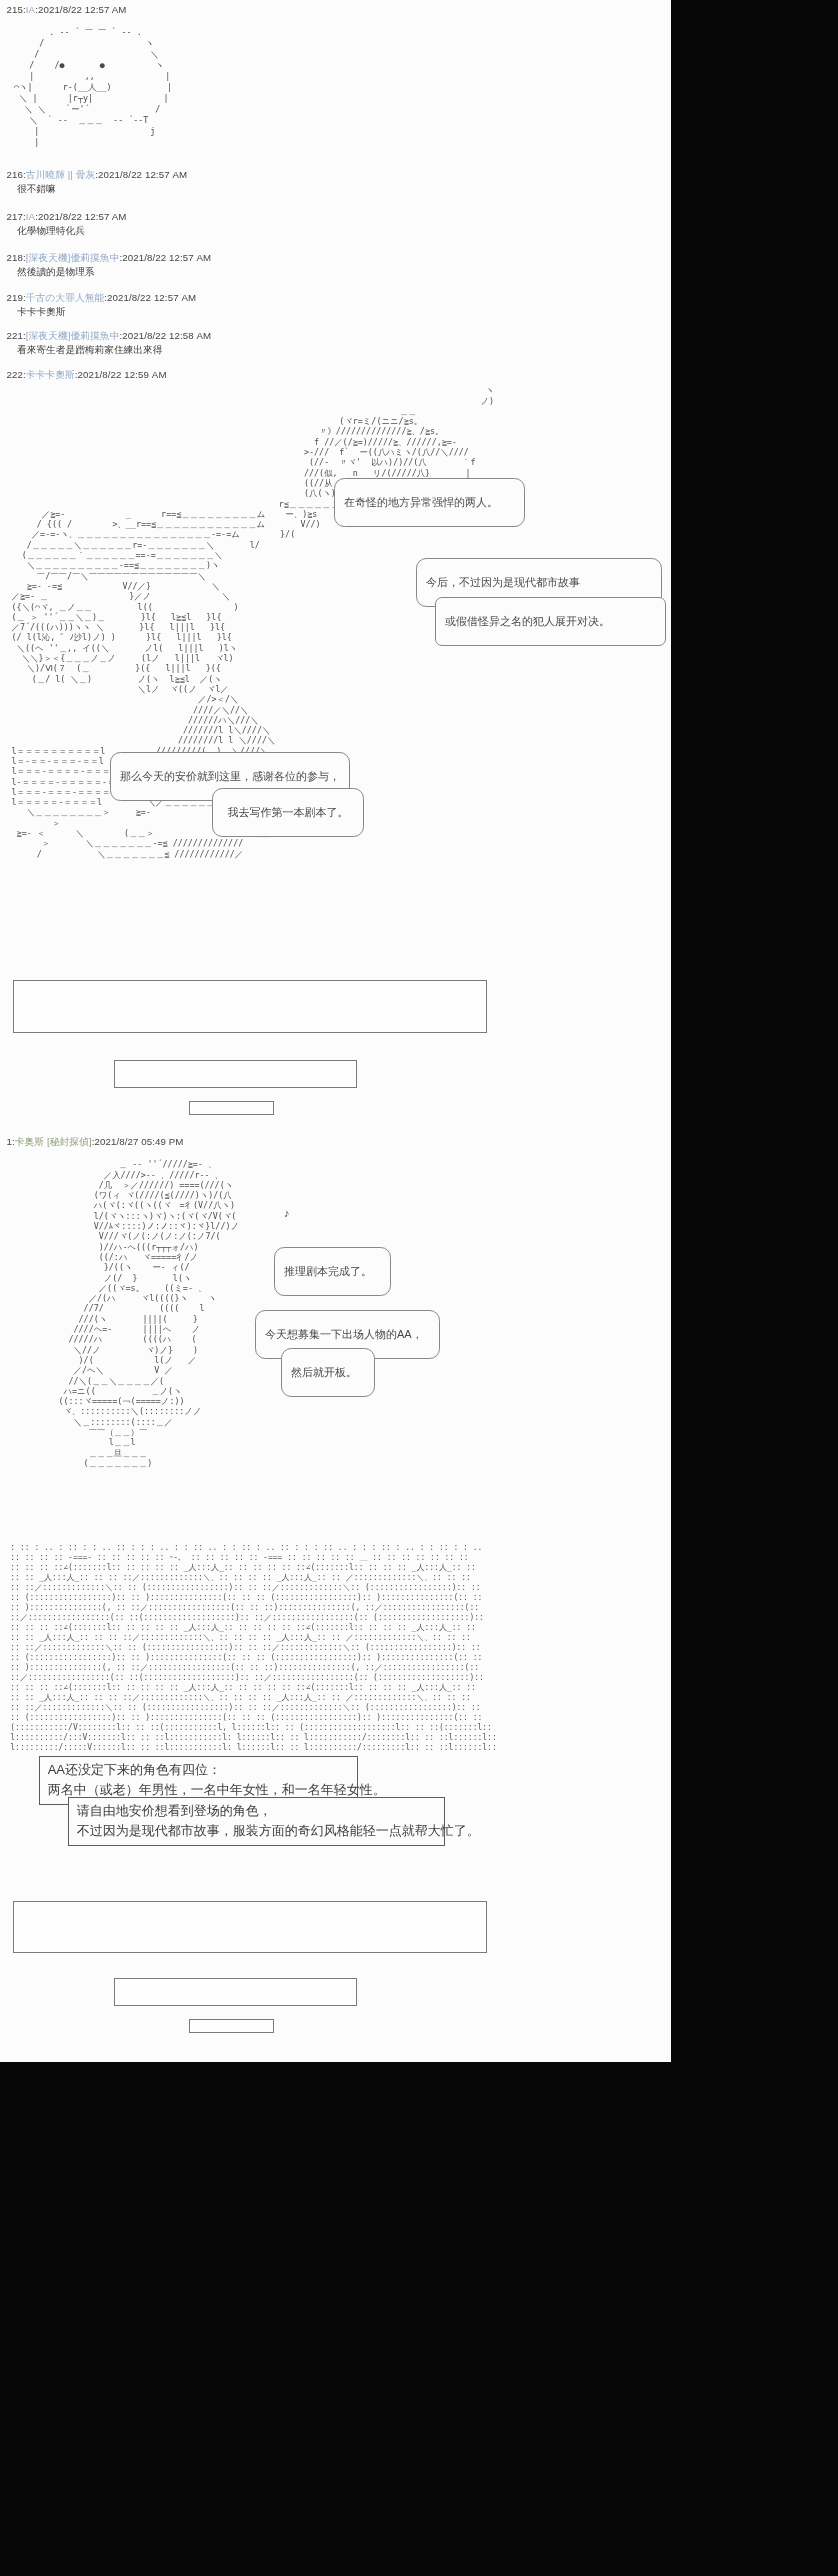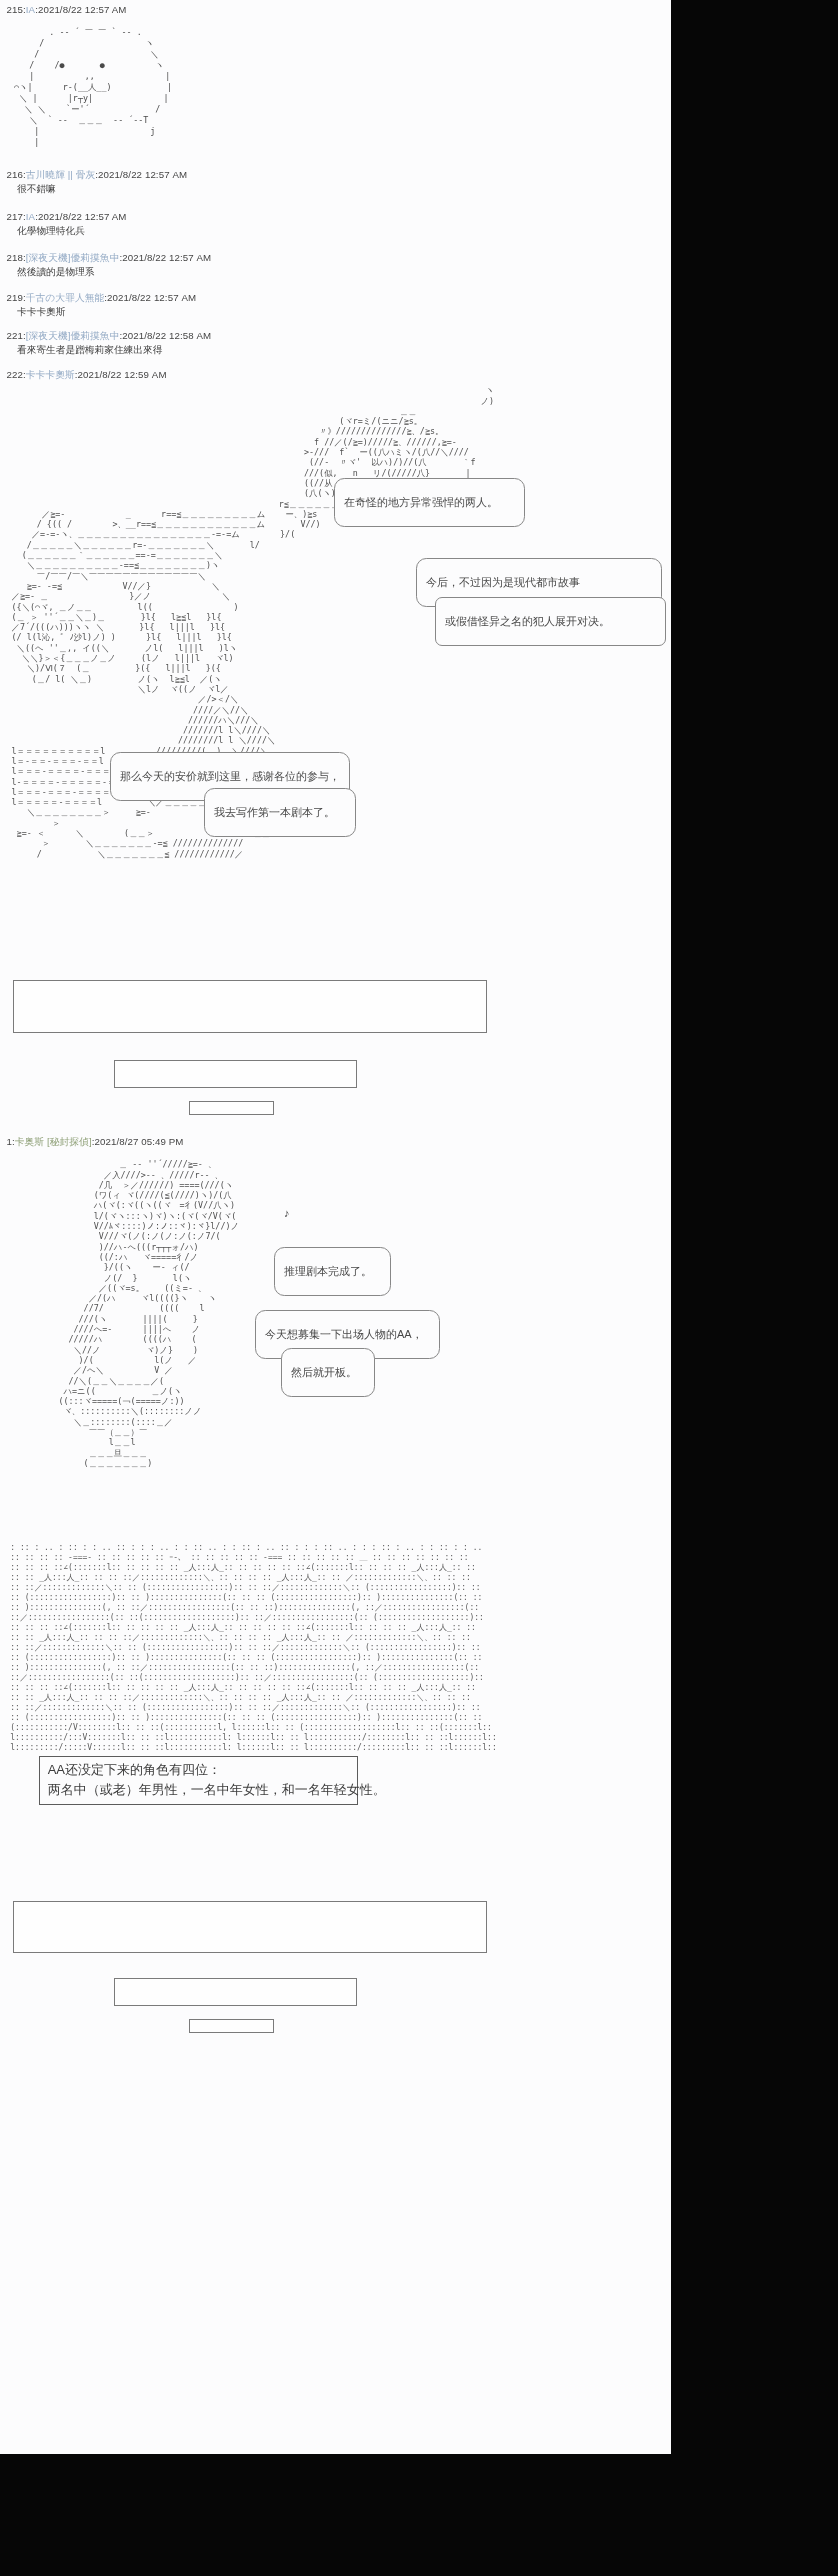--- a/index.html
+++ b/index.html
@@ -5,21 +5,21 @@
   html,body{margin:0;padding:0;}
   body{
     width:839px;height:2576px;
     background:#060606;
     position:relative;
     font-family:"Liberation Sans", sans-serif;
     overflow:hidden;
   }
   .paper{
     position:absolute;left:0;top:0;
-    width:671px;height:2454px;
+    width:671px;height:2062px;
     background:#fcfcfd;
   }
   .post-header{
     position:absolute;left:6.5px;
     font-size:9.7px;color:#3b3b3b;
     letter-spacing:0.1px;
     white-space:nowrap;
   }
   .post-num,.post-time{color:#454545;}
   .post-author{color:#92a9c4;}
@@ -164,21 +164,21 @@
     ＼＿＿＿＿＿＿＿＿＞     ≧=-                      -=≦
          ＞
   ≧=- ＜      ＼        (＿＿＞                  ＜＿＿)
        ＞       ＼＿＿＿＿＿＿＿-=≦ //////////////
       /           ＼＿＿＿＿＿＿＿≦ ////////////／
 </pre>
     <div class="bubble" style="left:334px;top:94px;min-width:191px;">在奇怪的地方异常强悍的两人。</div>
     <div class="bubble" style="left:416px;top:174px;min-width:246px;">今后，不过因为是现代都市故事</div>
     <div class="bubble" style="left:435px;top:213px;min-width:231px;border-radius:7px;">或假借怪异之名的犯人展开对决。</div>
     <div class="bubble" style="left:110px;top:368px;">那么今天的安价就到这里，感谢各位的参与，</div>
-    <div class="bubble" style="left:204px;top:404px;min-width:152px;">我去写作第一本剧本了。</div>
+    <div class="bubble" style="left:212px;top:404px;min-width:152px;text-align:center;">我去写作第一本剧本了。</div>
   </div>
 
   <div class="form-box" style="left:13px;top:980px;width:474px;height:53px;"></div>
   <div class="form-box" style="left:114px;top:1060px;width:243px;height:28px;"></div>
   <div class="form-box" style="left:189px;top:1101px;width:85px;height:13.5px;"></div>
 
   <div class="post-header" style="top:1136px;">
     <span class="post-num">1:</span><span class="post-author green">卡奥斯 [秘封探偵]</span><span class="post-time">:2021/8/27 05:49 PM</span>
   </div>
 
@@ -239,19 +239,23 @@
 :: ::／:::::::::::::＼:: :: (:::::::::::::::::):: :: ::／:::::::::::::＼:: (:::::::::::::::::):: ::
 :: (:::::::::::::::::):: :: ):::::::::::::::(:: :: :: (:::::::::::::::::):: ):::::::::::::::(:: ::
 (:::::::::::/V::::::::l:: :: ::(:::::::::::l, l::::::l:: :: (:::::::::::::::::::l:: :: ::(:::::::l::
 l::::::::::/:::V:::::::l:: :: ::l:::::::::::l: l::::::l:: :: l:::::::::::/::::::::l:: :: ::l::::::l::
 l:::::::::/:::::V::::::l:: :: ::l:::::::::::l: l::::::l:: :: l::::::::::/:::::::::l:: :: ::l::::::l::</pre>
 
   <div class="notice-box" style="left:39px;top:1756px;width:319px;">
     <div>AA还没定下来的角色有四位：</div>
     <div>两名中（或老）年男性，一名中年女性，和一名年轻女性。</div>
   </div>
+  <div class="notice-box" style="left:68px;top:1797px;width:377px;">
+    <div>请自由地安价想看到登场的角色，</div>
+    <div>不过因为是现代都市故事，服装方面的奇幻风格能轻一点就帮大忙了。</div>
+  </div>
 
   <div class="form-box" style="left:13px;top:1901px;width:474px;height:52px;"></div>
   <div class="form-box" style="left:114px;top:1978px;width:243px;height:28px;"></div>
   <div class="form-box" style="left:189px;top:2019px;width:85px;height:14px;"></div>
 
 </div>
 
 
 </body></html>

